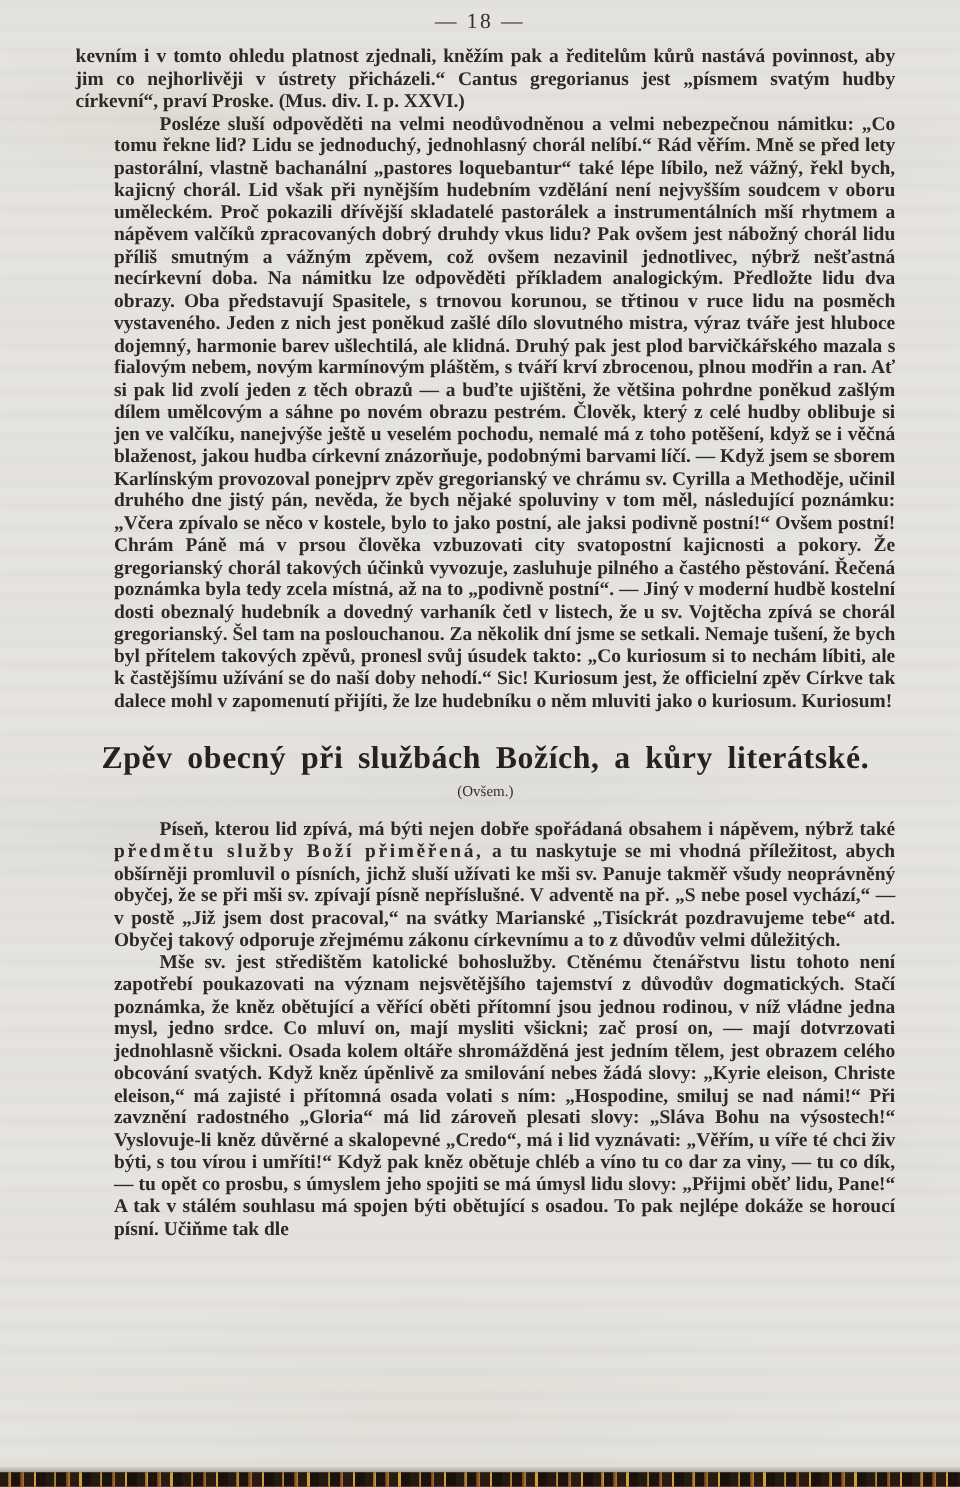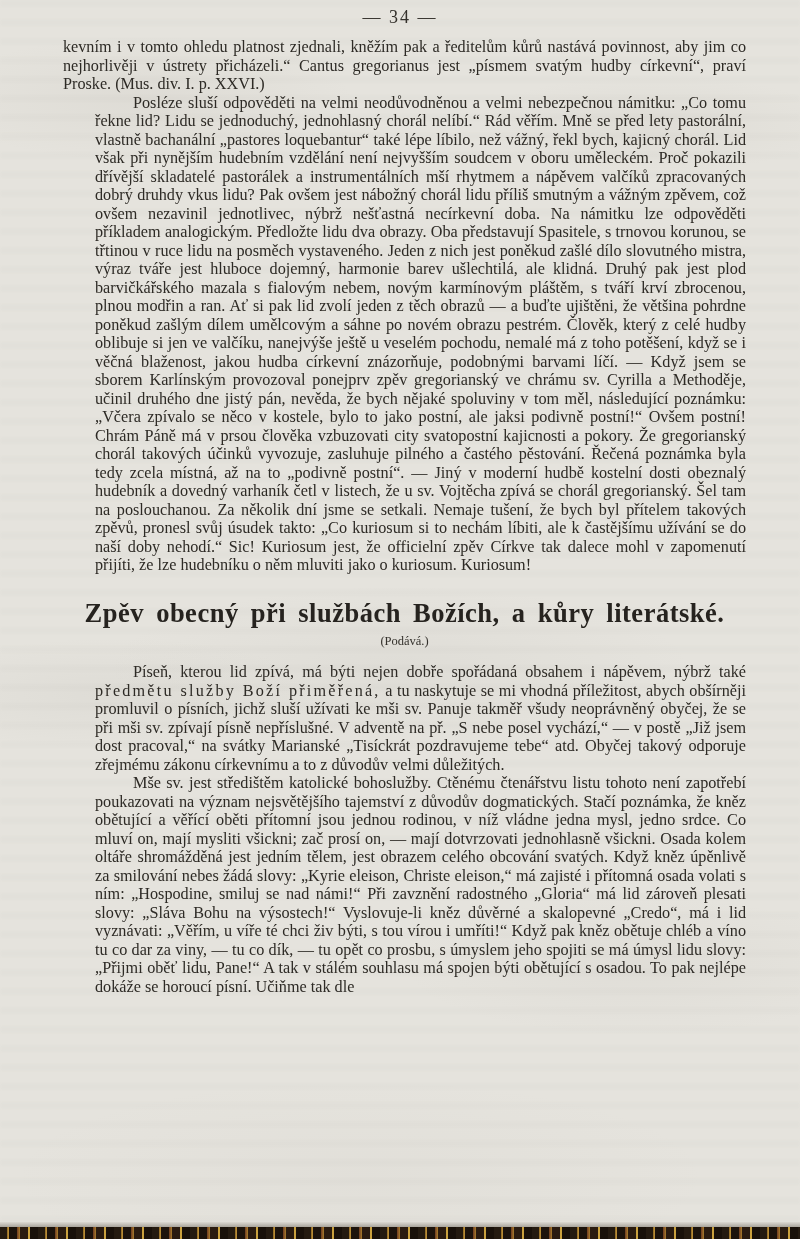--- a/index.html
+++ b/index.html
@@ -39,21 +39,21 @@
     color: #33302b;
   }
   .text-col {
     position: relative;
     margin: 10px 54px 0 63px;
     font-size: 16.2px;
     line-height: 18.5px;
     text-align: justify;
     text-justify: inter-word;
   }
-  .text-col p { margin: 0; }
+  .text-col p { margin: 0; font-weight: bold; }
   p.indent { text-indent: 38px; margin-left: 32px; }
   .spaced { letter-spacing: 2.2px; }
   .heading-block { text-align: center; margin-top: 22px; }
   .article-title {
     margin: 0 auto;
     width: 660px;
     font-family: Liberation Serif, serif;
     font-weight: bold;
     font-size: 26.5px;
     line-height: 33px;
@@ -85,35 +85,35 @@
       repeating-linear-gradient(0deg,
         rgba(0,0,0,0.25) 0 2px, rgba(255,255,255,0.04) 2px 4px);
   }
 </style>
 </head>
 <body>
 
 <div class="page">
   <div class="ghost-texture"></div>
 
-  <div class="page-number">— 34 —</div>
+  <div class="page-number">— 18 —</div>
 
   <div class="text-col">
 
     <p>
       <span>kevním i v tomto ohledu platnost zjednali, kněžím pak a ředitelům kůrů nastává povinnost, aby jim co nejhorlivěji v ústrety přicházeli.“ Cantus gregorianus jest „písmem svatým hudby církevní“, praví Proske. (Mus. div. I. p. XXVI.)</span>
     </p>
 
     <p class="indent">
       <span>Posléze sluší odpověděti na velmi neodůvodněnou a velmi nebezpečnou námitku: „Co tomu řekne lid? Lidu se jednoduchý, jednohlasný chorál nelíbí.“ Rád věřím. Mně se před lety pastorální, vlastně bachanální „pastores loquebantur“ také lépe líbilo, než vážný, řekl bych, kajicný chorál. Lid však při nynějším hudebním vzdělání není nejvyšším soudcem v oboru uměleckém. Proč pokazili dřívější skladatelé pastorálek a instrumentálních mší rhytmem a nápěvem valčíků zpracovaných dobrý druhdy vkus lidu? Pak ovšem jest nábožný chorál lidu příliš smutným a vážným zpěvem, což ovšem nezavinil jednotlivec, nýbrž nešťastná necírkevní doba. Na námitku lze odpověděti příkladem analogickým. Předložte lidu dva obrazy. Oba představují Spasitele, s trnovou korunou, se třtinou v ruce lidu na posměch vystaveného. Jeden z nich jest poněkud zašlé dílo slovutného mistra, výraz tváře jest hluboce dojemný, harmonie barev ušlechtilá, ale klidná. Druhý pak jest plod barvičkářského mazala s fialovým nebem, novým karmínovým pláštěm, s tváří krví zbrocenou, plnou modřin a ran. Ať si pak lid zvolí jeden z těch obrazů — a buďte ujištěni, že většina pohrdne poněkud zašlým dílem umělcovým a sáhne po novém obrazu pestrém. Člověk, který z celé hudby oblibuje si jen ve valčíku, nanejvýše ještě u veselém pochodu, nemalé má z toho potěšení, když se i věčná blaženost, jakou hudba církevní znázorňuje, podobnými barvami líčí. — Když jsem se sborem Karlínským provozoval ponejprv zpěv gregorianský ve chrámu sv. Cyrilla a Methoděje, učinil druhého dne jistý pán, nevěda, že bych nějaké spoluviny v tom měl, následující poznámku: „Včera zpívalo se něco v kostele, bylo to jako postní, ale jaksi podivně postní!“ Ovšem postní! Chrám Páně má v prsou člověka vzbuzovati city svatopostní kajicnosti a pokory. Že gregorianský chorál takových účinků vyvozuje, zasluhuje pilného a častého pěstování. Řečená poznámka byla tedy zcela místná, až na to „podivně postní“. — Jiný v moderní hudbě kostelní dosti obeznalý hudebník a dovedný varhaník četl v listech, že u sv. Vojtěcha zpívá se chorál gregorianský. Šel tam na poslouchanou. Za několik dní jsme se setkali. Nemaje tušení, že bych byl přítelem takových zpěvů, pronesl svůj úsudek takto: „Co kuriosum si to nechám líbiti, ale k častějšímu užívání se do naší doby nehodí.“ Sic! Kuriosum jest, že officielní zpěv Církve tak dalece mohl v zapomenutí přijíti, že lze hudebníku o něm mluviti jako o kuriosum. Kuriosum!</span>
     </p>
 
     <div class="heading-block">
       <div class="article-title">Zpěv obecný při službách Božích, a kůry literátské.</div>
-      <div class="continuation">(Podává.)</div>
+      <div class="continuation">(Ovšem.)</div>
     </div>
 
     <p class="indent first-article-par">
       <span>Píseň, kterou lid zpívá, má býti nejen dobře spořádaná obsahem i nápěvem, nýbrž také </span><span class="spaced">předmětu služby Boží přiměřená,</span><span> a tu naskytuje se mi vhodná příležitost, abych obšírněji promluvil o písních, jichž sluší užívati ke mši sv. Panuje takměř všudy neoprávněný obyčej, že se při mši sv. zpívají písně nepříslušné. V adventě na př. „S nebe posel vychází,“ — v postě „Již jsem dost pracoval,“ na svátky Marianské „Tisíckrát pozdravujeme tebe“ atd. Obyčej takový odporuje zřejmému zákonu církevnímu a to z důvodův velmi důležitých.</span>
     </p>
 
     <p class="indent">
       <span>Mše sv. jest středištěm katolické bohoslužby. Ctěnému čtenářstvu listu tohoto není zapotřebí poukazovati na význam nejsvětějšího tajemství z důvodův dogmatických. Stačí poznámka, že kněz obětující a věřící oběti přítomní jsou jednou rodinou, v níž vládne jedna mysl, jedno srdce. Co mluví on, mají mysliti všickni; zač prosí on, — mají dotvrzovati jednohlasně všickni. Osada kolem oltáře shromážděná jest jedním tělem, jest obrazem celého obcování svatých. Když kněz úpěnlivě za smilování nebes žádá slovy: „Kyrie eleison, Christe eleison,“ má zajisté i přítomná osada volati s ním: „Hospodine, smiluj se nad námi!“ Při zavznění radostného „Gloria“ má lid zároveň plesati slovy: „Sláva Bohu na výsostech!“ Vyslovuje-li kněz důvěrné a skalopevné „Credo“, má i lid vyznávati: „Věřím, u víře té chci živ býti, s tou vírou i umříti!“ Když pak kněz obětuje chléb a víno tu co dar za viny, — tu co dík, — tu opět co prosbu, s úmyslem jeho spojiti se má úmysl lidu slovy: „Přijmi oběť lidu, Pane!“ A tak v stálém souhlasu má spojen býti obětující s osadou. To pak nejlépe dokáže se horoucí písní. Učiňme tak dle</span>
     </p>
 

